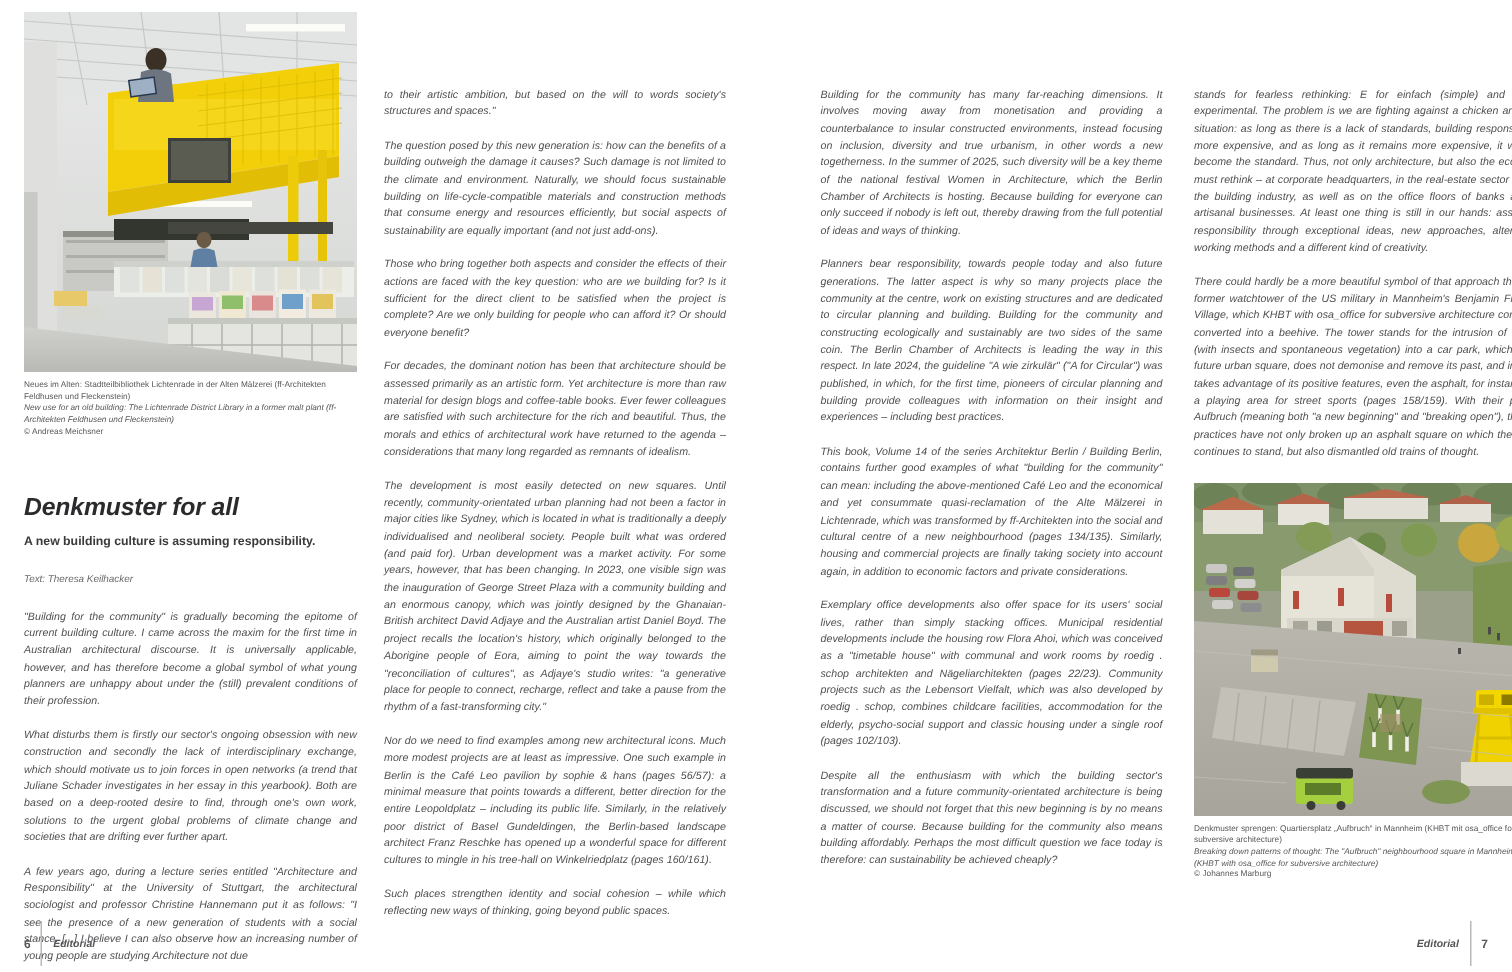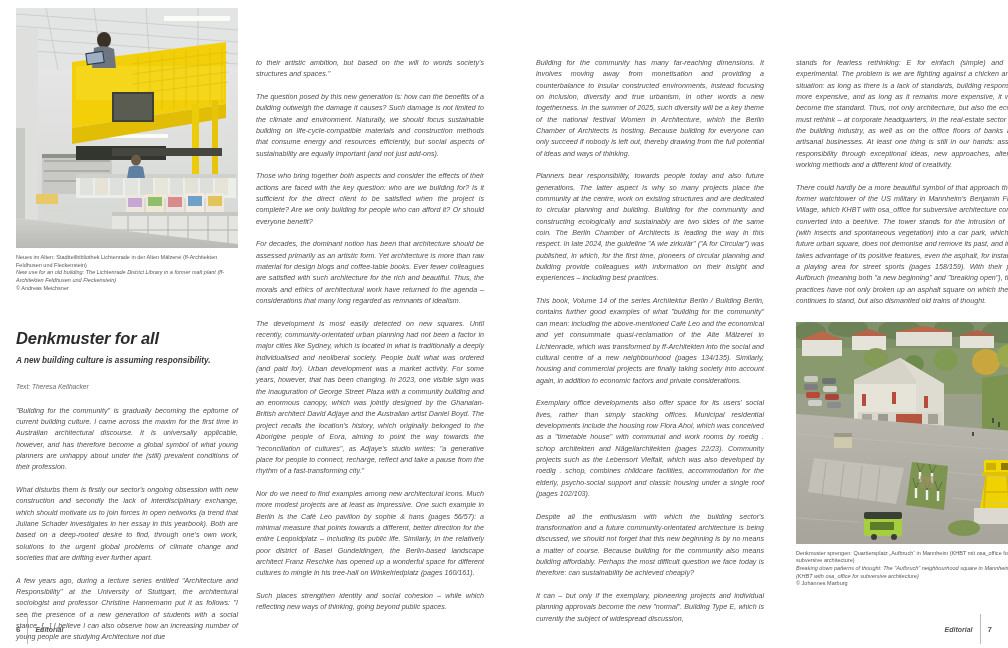--- a/index.html
+++ b/index.html
@@ -17,21 +17,21 @@
   }
 
   
   .col {
     position: absolute;
     top: 58px;
     width: 228px;
   }
   .col1 { left: 16px;  top: 8px; width: 222px; }
   .col2 { left: 256px; }
-  .col3 { left: 536px; }
+  .col3 { left: 547px; }
   .col4 { left: 796px; width: 232px; }
 
   
   .body-p {
     font-family: "Liberation Sans", sans-serif;
     font-style: italic;
     font-size: 7.1px;
     line-height: 11.35px;
     color: #4f4f52;
     text-align: justify;
@@ -70,21 +70,20 @@
     font-style: italic;
     font-weight: bold;
     font-size: 16.5px;
     line-height: 19px;
     color: #2b2b2d;
     margin: 0 0 7px 0;
     letter-spacing: -0.1px;
   }
   .subline {
     font-family: "Liberation Sans", sans-serif;
-    font-style: italic;
     font-weight: bold;
     font-size: 8.2px;
     line-height: 11px;
     color: #3a3a3c;
     margin: 0 0 17px 0;
   }
   .byline {
     font-style: italic;
     font-size: 6.6px;
     color: #6a6a6e;
@@ -287,21 +286,20 @@
     <p class="body-p">Nor do we need to find examples among new architectural icons. Much more modest projects are at least as impressive. One such example in Berlin is the Café Leo pavilion by sophie &amp; hans (pages 56/57): a minimal measure that points towards a different, better direction for the entire Leopoldplatz – including its public life. Similarly, in the relatively poor district of Basel Gundeldingen, the Berlin-based landscape architect Franz Reschke has opened up a wonderful space for different cultures to mingle in his tree-hall on Winkelriedplatz (pages 160/161).</p>
     <p class="body-p">Such places strengthen identity and social cohesion – while which reflecting new ways of thinking, going beyond public spaces.</p>
   </div>
 
   <div class="col col3">
     <p class="body-p">Building for the community has many far-reaching dimensions. It involves moving away from monetisation and providing a counterbalance to insular constructed environments, instead focusing on inclusion, diversity and true urbanism, in other words a new togetherness. In the summer of 2025, such diversity will be a key theme of the national festival Women in Architecture, which the Berlin Chamber of Architects is hosting. Because building for everyone can only succeed if nobody is left out, thereby drawing from the full potential of ideas and ways of thinking.</p>
     <p class="body-p">Planners bear responsibility, towards people today and also future generations. The latter aspect is why so many projects place the community at the centre, work on existing structures and are dedicated to circular planning and building. Building for the community and constructing ecologically and sustainably are two sides of the same coin. The Berlin Chamber of Architects is leading the way in this respect. In late 2024, the guideline "A wie zirkulär" ("A for Circular") was published, in which, for the first time, pioneers of circular planning and building provide colleagues with information on their insight and experiences – including best practices.</p>
     <p class="body-p">This book, Volume 14 of the series Architektur Berlin / Building Berlin, contains further good examples of what "building for the community" can mean: including the above-mentioned Café Leo and the economical and yet consummate quasi-reclamation of the Alte Mälzerei in Lichtenrade, which was transformed by ff-Architekten into the social and cultural centre of a new neighbourhood (pages 134/135). Similarly, housing and commercial projects are finally taking society into account again, in addition to economic factors and private considerations.</p>
     <p class="body-p">Exemplary office developments also offer space for its users' social lives, rather than simply stacking offices. Municipal residential developments include the housing row Flora Ahoi, which was conceived as a "timetable house" with communal and work rooms by roedig . schop architekten and Nägeliarchitekten (pages 22/23). Community projects such as the Lebensort Vielfalt, which was also developed by roedig . schop, combines childcare facilities, accommodation for the elderly, psycho-social support and classic housing under a single roof (pages 102/103).</p>
     <p class="body-p">Despite all the enthusiasm with which the building sector's transformation and a future community-orientated architecture is being discussed, we should not forget that this new beginning is by no means a matter of course. Because building for the community also means building affordably. Perhaps the most difficult question we face today is therefore: can sustainability be achieved cheaply?</p>
-    <p class="body-p">It can – but only if the exemplary, pioneering projects and individual planning approvals become the new "normal". Building Type E, which is currently the subject of widespread discussion,</p>
   </div>
 
   <div class="col col4">
     <p class="body-p">stands for fearless rethinking: E for einfach (simple) and E for experimental. The problem is we are fighting against a chicken and egg situation: as long as there is a lack of standards, building responsibly is more expensive, and as long as it remains more expensive, it will not become the standard. Thus, not only architecture, but also the economy must rethink – at corporate headquarters, in the real-estate sector and in the building industry, as well as on the office floors of banks and in artisanal businesses. At least one thing is still in our hands: assuming responsibility through exceptional ideas, new approaches, alternative working methods and a different kind of creativity.</p>
     <p class="body-p">There could hardly be a more beautiful symbol of that approach than the former watchtower of the US military in Mannheim's Benjamin Franklin Village, which KHBT with osa_office for subversive architecture concisely converted into a beehive. The tower stands for the intrusion of nature (with insects and spontaneous vegetation) into a car park, which, as a future urban square, does not demonise and remove its past, and instead takes advantage of its positive features, even the asphalt, for instance as a playing area for street sports (pages 158/159). With their project Aufbruch (meaning both "a new beginning" and "breaking open"), the two practices have not only broken up an asphalt square on which the tower continues to stand, but also dismantled old trains of thought.</p>
 
     <div class="photo-right">
       <svg viewBox="0 0 232 222" preserveAspectRatio="none">
         <defs>
           <linearGradient id="asph" x1="0" y1="0" x2="0" y2="1">

